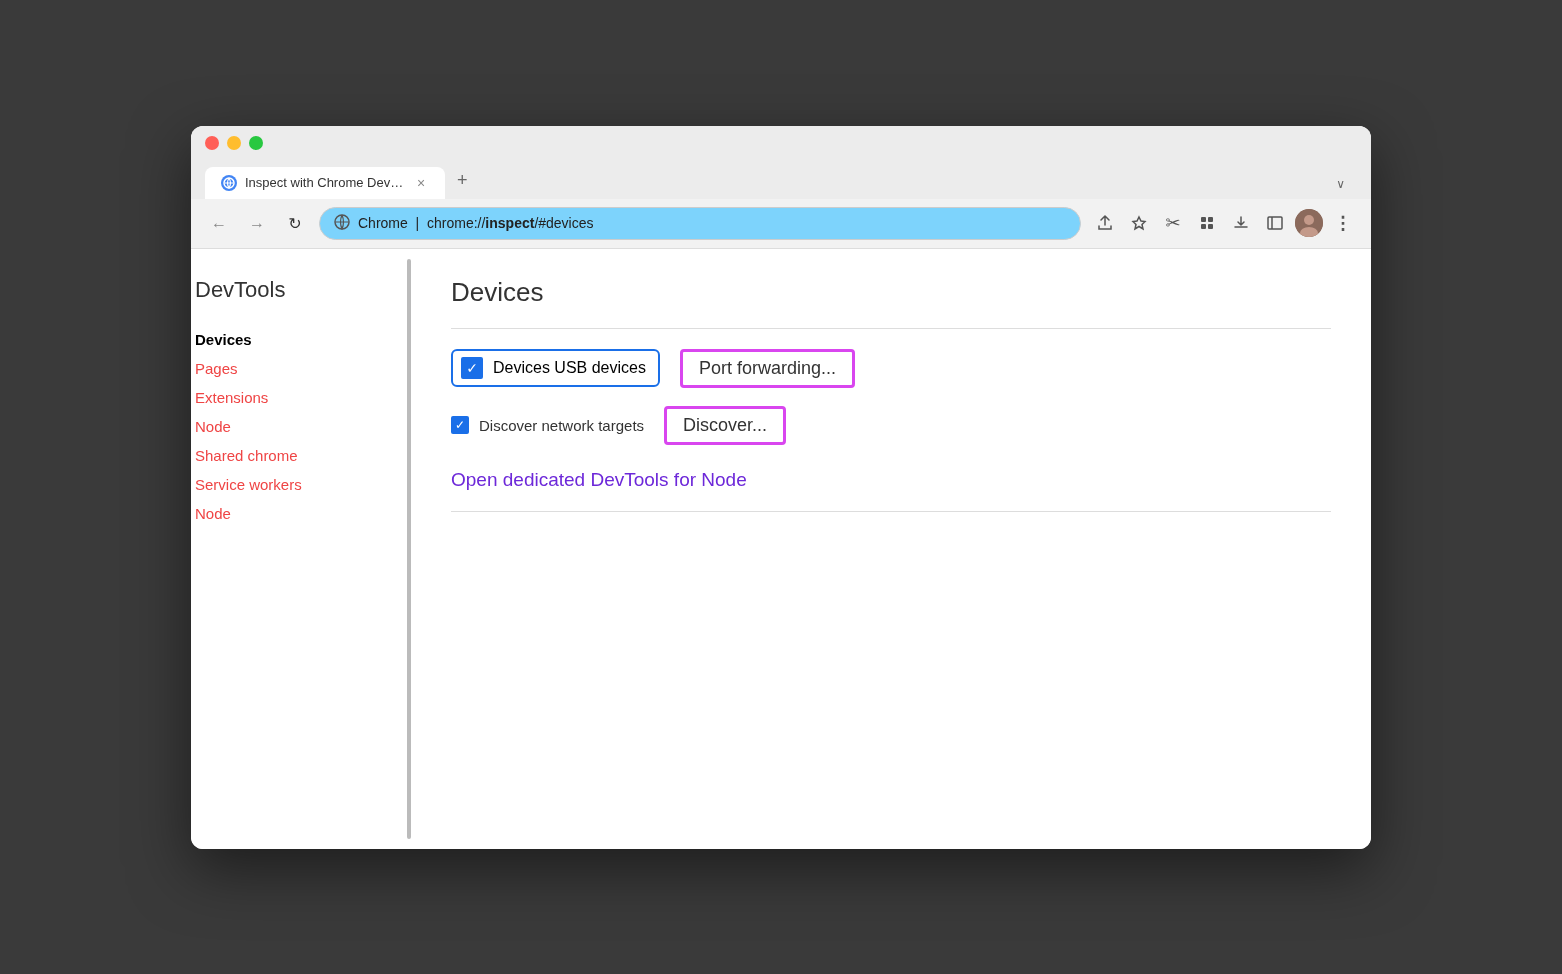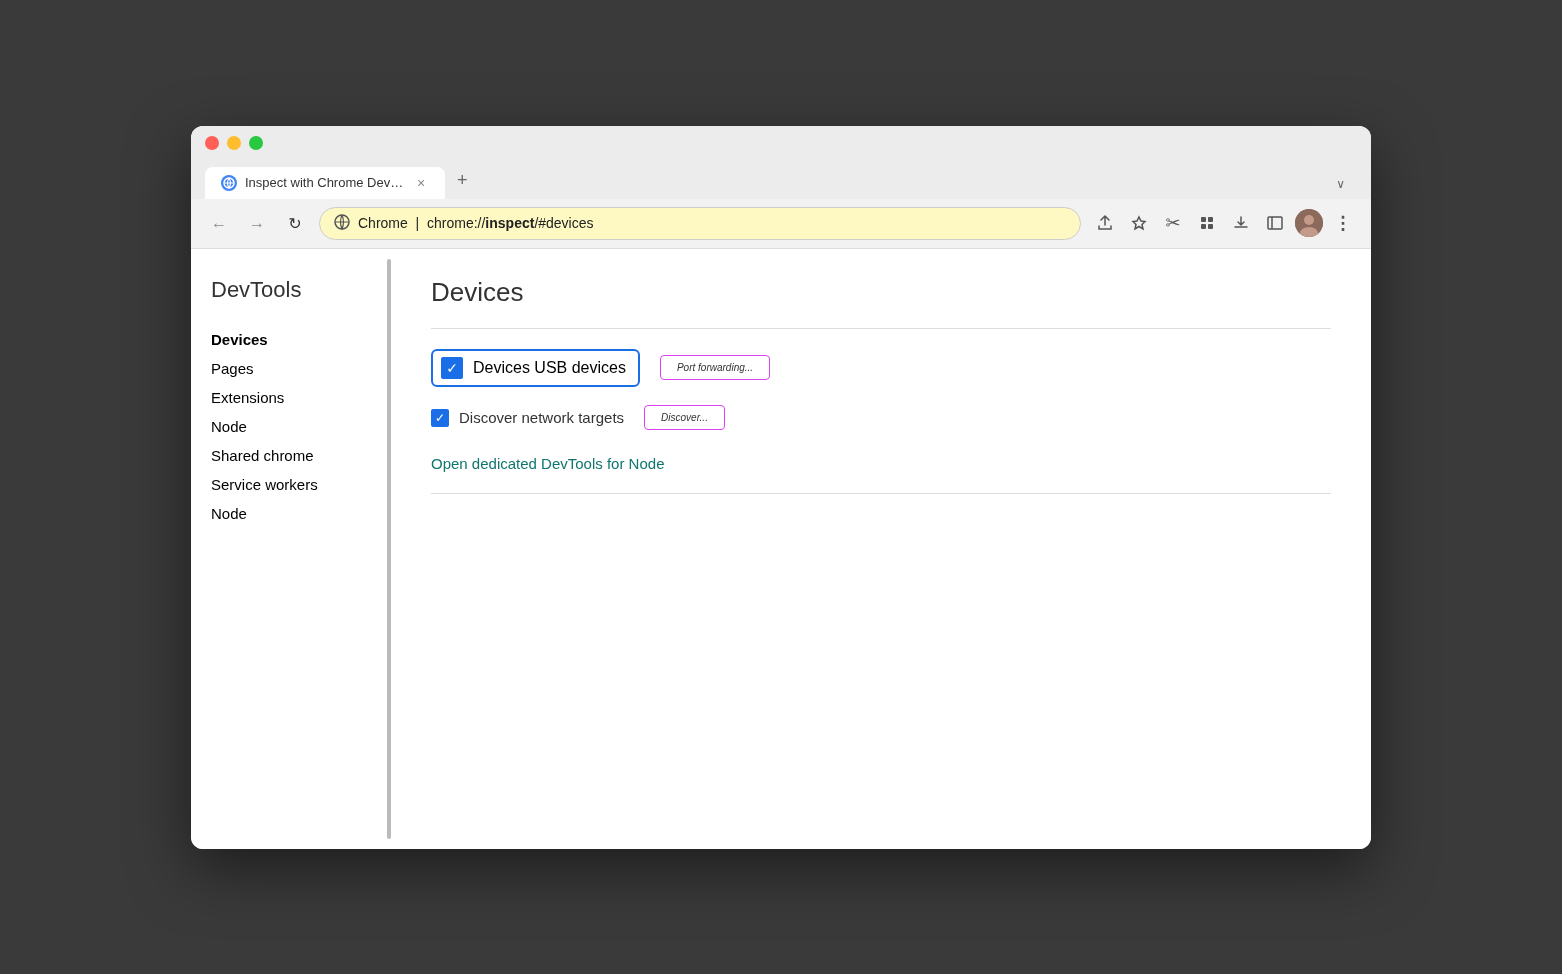--- a/index.html
+++ b/index.html
@@ -119,21 +119,21 @@
       padding: 4px;
       width: 28px;
       height: 28px;
       display: flex;
       align-items: center;
       justify-content: center;
     }
     .nav-btn.active { color: #333; }
     .address-field {
       flex: 1;
-      background: #fef9c3;
+      background: #7dd3fc;
       border: 1px solid #ccc;
       border-radius: 20px;
       padding: 6px 14px;
       display: flex;
       align-items: center;
       gap: 8px;
       font-size: 14px;
     }
     .address-globe {
       color: #555;
@@ -172,22 +172,22 @@
       color: white;
       font-size: 12px;
     }
     
     .main-content {
       display: flex;
       min-height: 600px;
       background: white;
     }
     .sidebar {
-      width: 200px;
-      padding: 28px 20px;
+      width: 220px;
+      padding: 28px 4px;
       border-right: none;
       flex-shrink: 0;
       position: relative;
     }
     .sidebar::after {
       content: '';
       position: absolute;
       right: 0;
       top: 10px;
       bottom: 10px;
@@ -203,21 +203,21 @@
     }
     .sidebar-nav {
       display: flex;
       flex-direction: column;
       gap: 4px;
     }
     .sidebar-item {
       font-size: 15px;
       padding: 4px 0;
       cursor: pointer;
-      color: #000000;
+      color: #ef4444;
       text-decoration: none;
     }
     .sidebar-item.active {
       color: #000;
       font-weight: 600;
     }
     .page-content {
       flex: 1;
       padding: 28px 40px;
     }
@@ -273,31 +273,30 @@
       border-radius: 6px;
       padding: 6px 12px 6px 8px;
       display: flex;
       align-items: center;
       gap: 10px;
       cursor: pointer;
     }
     .action-btn {
       padding: 6px 16px;
       background: white;
-      border: 1px solid #d946ef;
+      border: 3px solid #d946ef;
       border-radius: 4px;
-      font-size: 10px;
+      font-size: 18px;
       color: #333;
       cursor: pointer;
       white-space: nowrap;
-      font-style: italic;
     }
     .link-blue {
-      color: #0f766e;
-      font-size: 15px;
+      color: #6d28d9;
+      font-size: 19px;
       cursor: pointer;
       text-decoration: none;
       margin-top: 6px;
       display: inline-block;
     }
     .bottom-divider {
       border: none;
       border-top: 1px solid #ddd;
       margin-top: 20px;
     }

